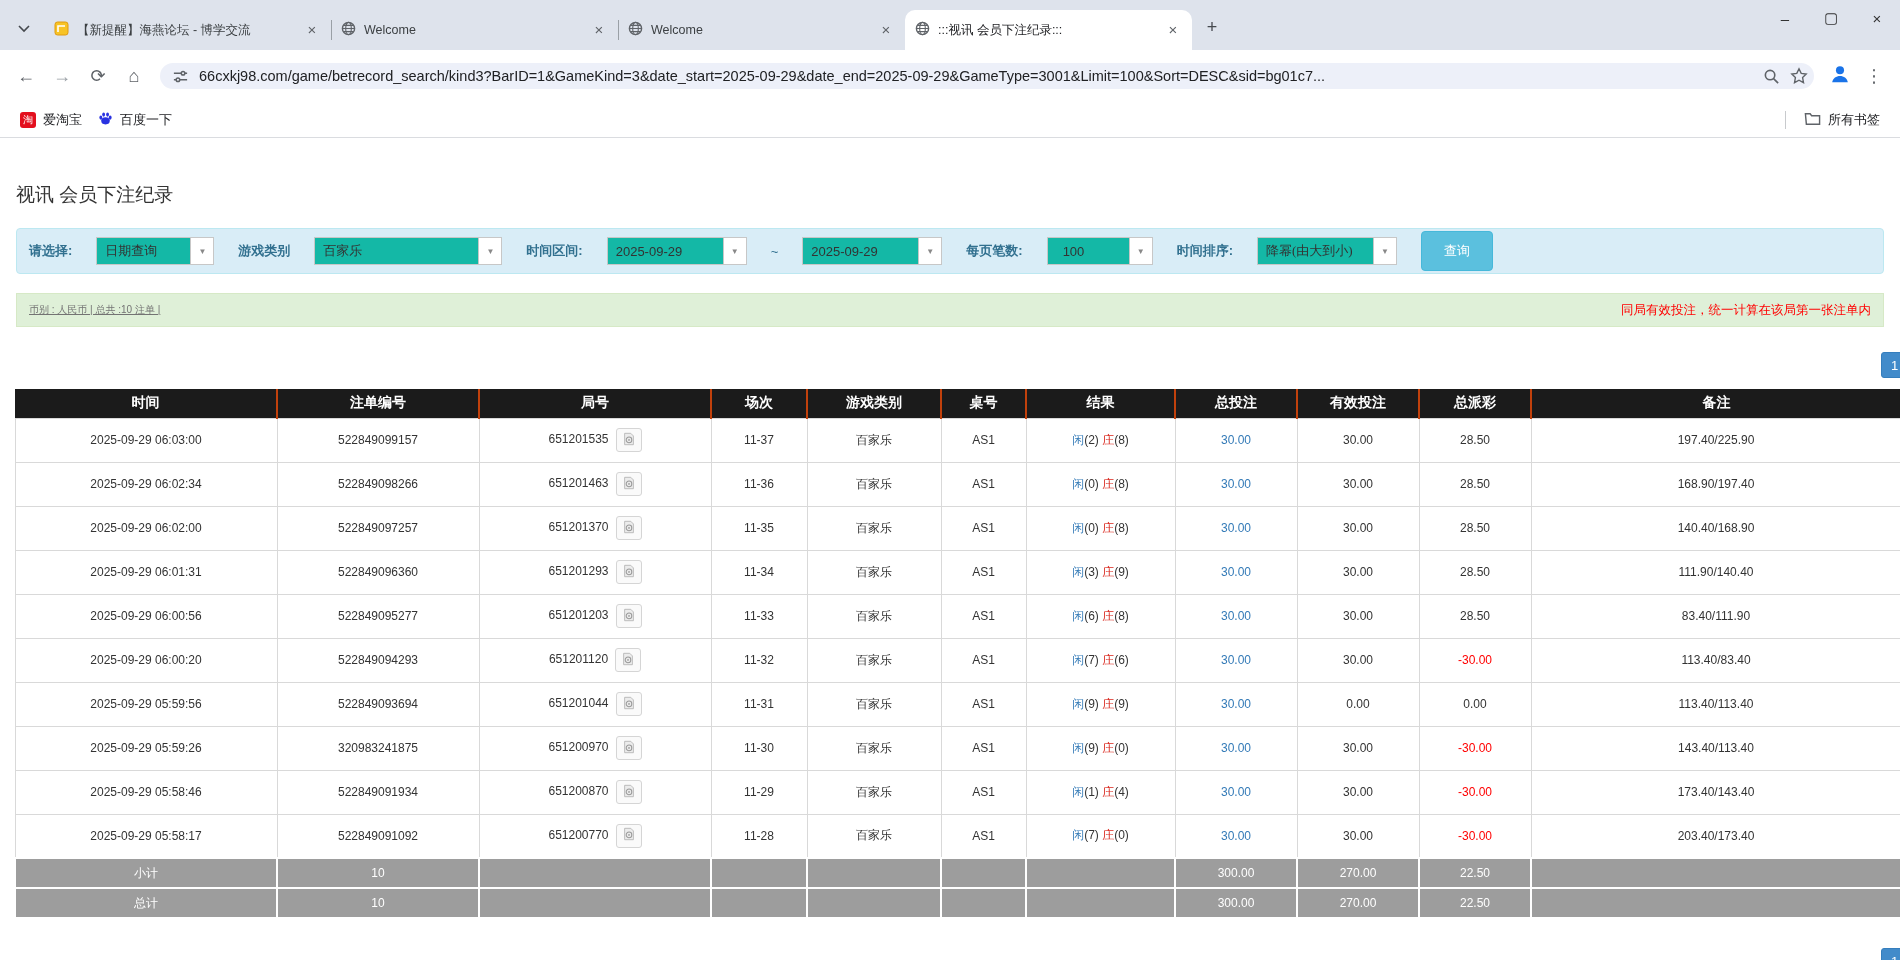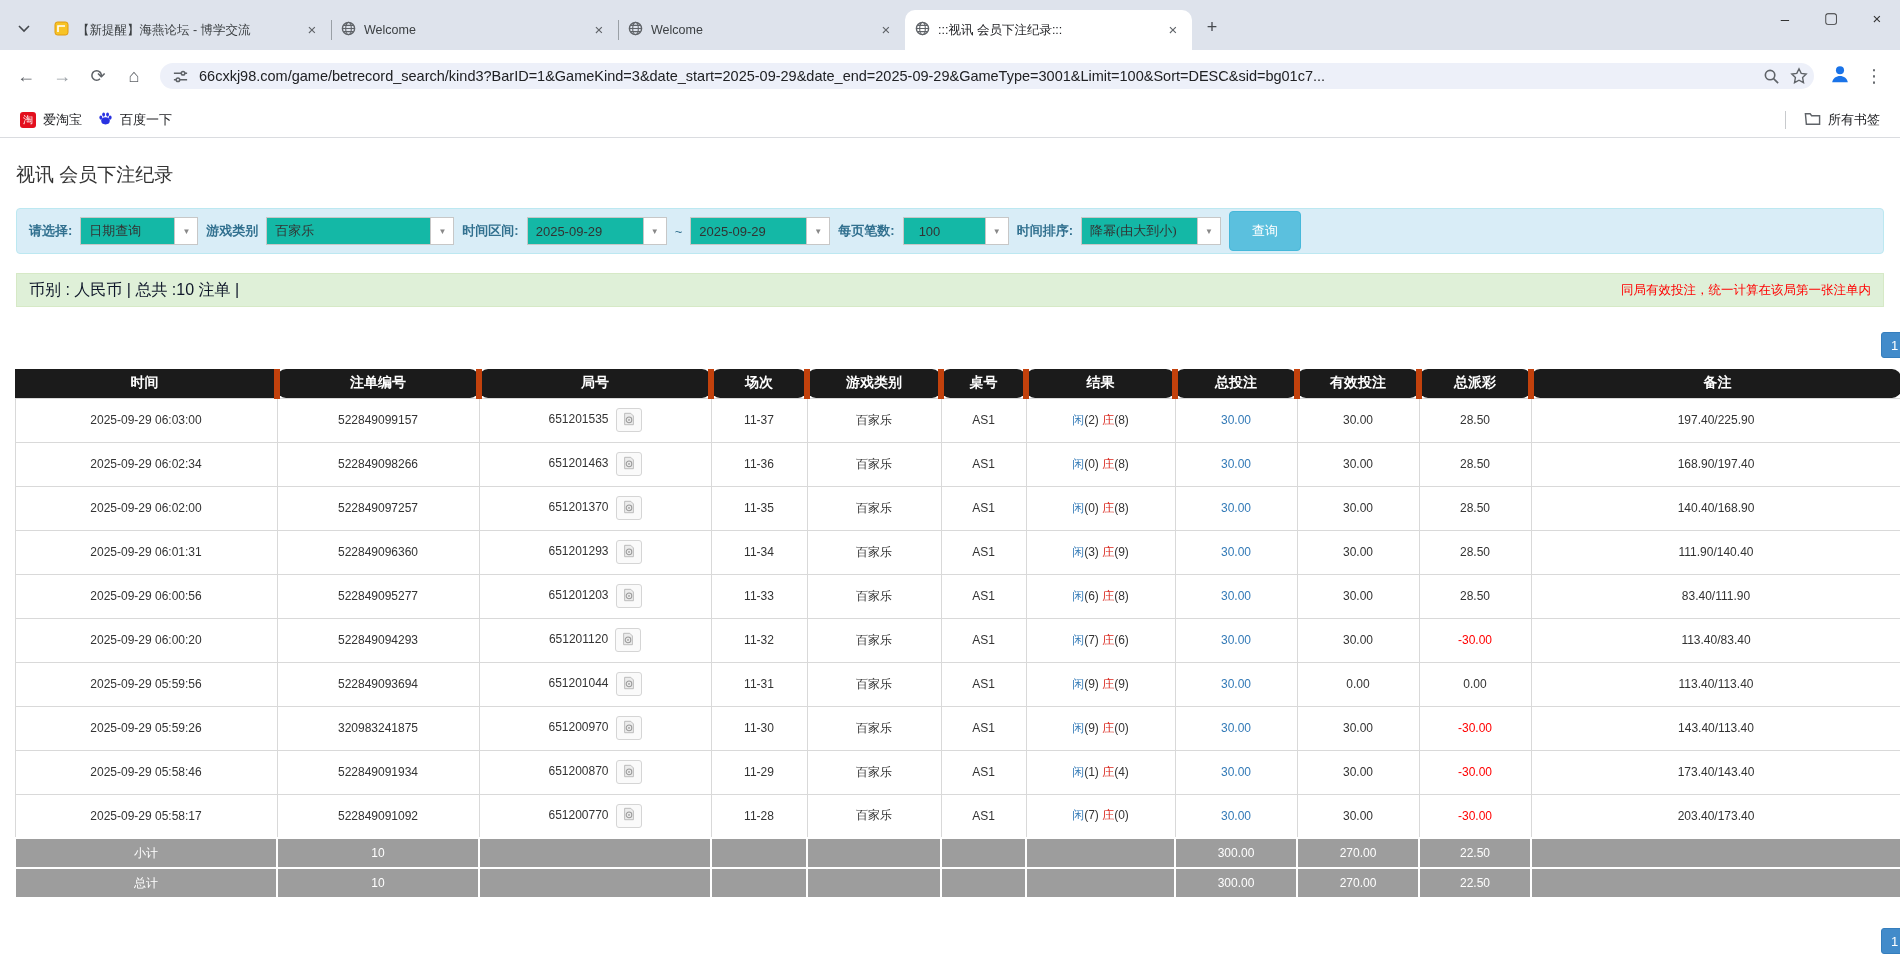--- a/index.html
+++ b/index.html
@@ -37,48 +37,48 @@
   .bookmarks-bar { height:36px; background:#fff; display:flex; align-items:center; padding:0 12px;
     border-bottom:1px solid #dadce0; }
   .bm-item { display:flex; align-items:center; gap:7px; font-size:13px; color:#202124;
     padding:4px 8px; border-radius:6px; cursor:pointer; }
   .bm-taobao { width:16px; height:16px; background:#e3101e; border-radius:3px; color:#fff;
     font-size:10px; line-height:16px; text-align:center; }
   .bm-spacer { flex:1; }
   .bm-divider { width:1px; height:18px; background:#c8cacd; margin:0 10px; }
 
   
-  .page-title { font-size:19px; font-weight:400; color:#333; margin:24px 16px 20px; }
+  .page-title { font-size:19px; font-weight:400; color:#333; margin:44px 16px 20px; }
 
   .filter-bar { margin:0 16px; height:46px; background:#d9edf7; border:1px solid #bce8f1;
-    border-radius:4px; display:flex; align-items:center; padding:0 12px; gap:8px; }
+    border-radius:4px; display:flex; align-items:center; padding:0 12px; gap:24px; }
   .f-label { font-size:13px; font-weight:bold; color:#31708f; white-space:nowrap; }
   .combo { display:inline-flex; align-items:center; height:28px; background:#14b8a6;
     border:1px solid #c7c7c7; cursor:pointer; flex:0 0 auto; }
   .combo-text { padding:0 8px; font-size:13px; color:#333; flex:1; white-space:nowrap; overflow:hidden; }
   .combo-arrow { width:23px; align-self:stretch; border-left:1px solid #c7c7c7; display:flex;
     align-items:center; justify-content:center; font-size:8px; color:#888; background:#fff; }
   .tilde { color:#31708f; font-size:13px; }
   .search-btn { height:40px; padding:0 22px; background:#5bc0de; border:1px solid #46b8da;
     border-radius:4px; color:#fff; font-size:13px; cursor:pointer; margin-left:0; }
 
   .summary-bar { margin:19px 16px 0; height:34px; background:#dff0d8; border:1px solid #d6e9c6;
     display:flex; align-items:center; justify-content:space-between; padding:0 12px; }
-  .summary-left { font-size:16px; color:#0f172a; }
+  .summary-left { font-size:10px; color:#737373;text-decoration:underline; }
   .summary-right { font-size:12.5px; color:#ff0000; }
 
   .pager-row { display:flex; justify-content:flex-end; margin-top:25px; height:26px; }
   .pager-row.bottom { margin-top:29px; }
   .page-btn { width:27px; height:26px; background:#428bca; border:1px solid #357ebd; border-radius:3px;
     color:#fff; font-size:13px; cursor:pointer; margin-right:-8px; }
 
   table.bets { margin-left:14px; width:calc(100% - 14px); border-collapse:collapse;
     table-layout:fixed; margin-top:11px; text-align:center; }
   table.bets th { background:#1b1b1b; color:#fff; font-size:14px; font-weight:bold; height:29px; }
-  table.bets th + th { border-left:6px solid #c2410c;border-radius:9px; }
+  table.bets th + th { border-left:2px solid #c2410c; }
   table.bets td { border:1px solid #d9d9d9; height:44px; font-size:12px; color:#333; }
   tr.sum-row td { background:#9d9d9d; color:#fff; height:30px; border:2px solid #fff; }
   .link-blue { color:#337ab7; cursor:pointer; }
   .res-p { color:#337ab7; }
   .res-b { color:#d9261c; }
   .neg { color:#ff0000; }
   .video-btn { width:26px; height:24px; background:#fafafa; border:1px solid #d5d5d5; border-radius:3px;
     margin-left:7px; vertical-align:middle; cursor:pointer; padding:0; }
 </style>
 </head>

